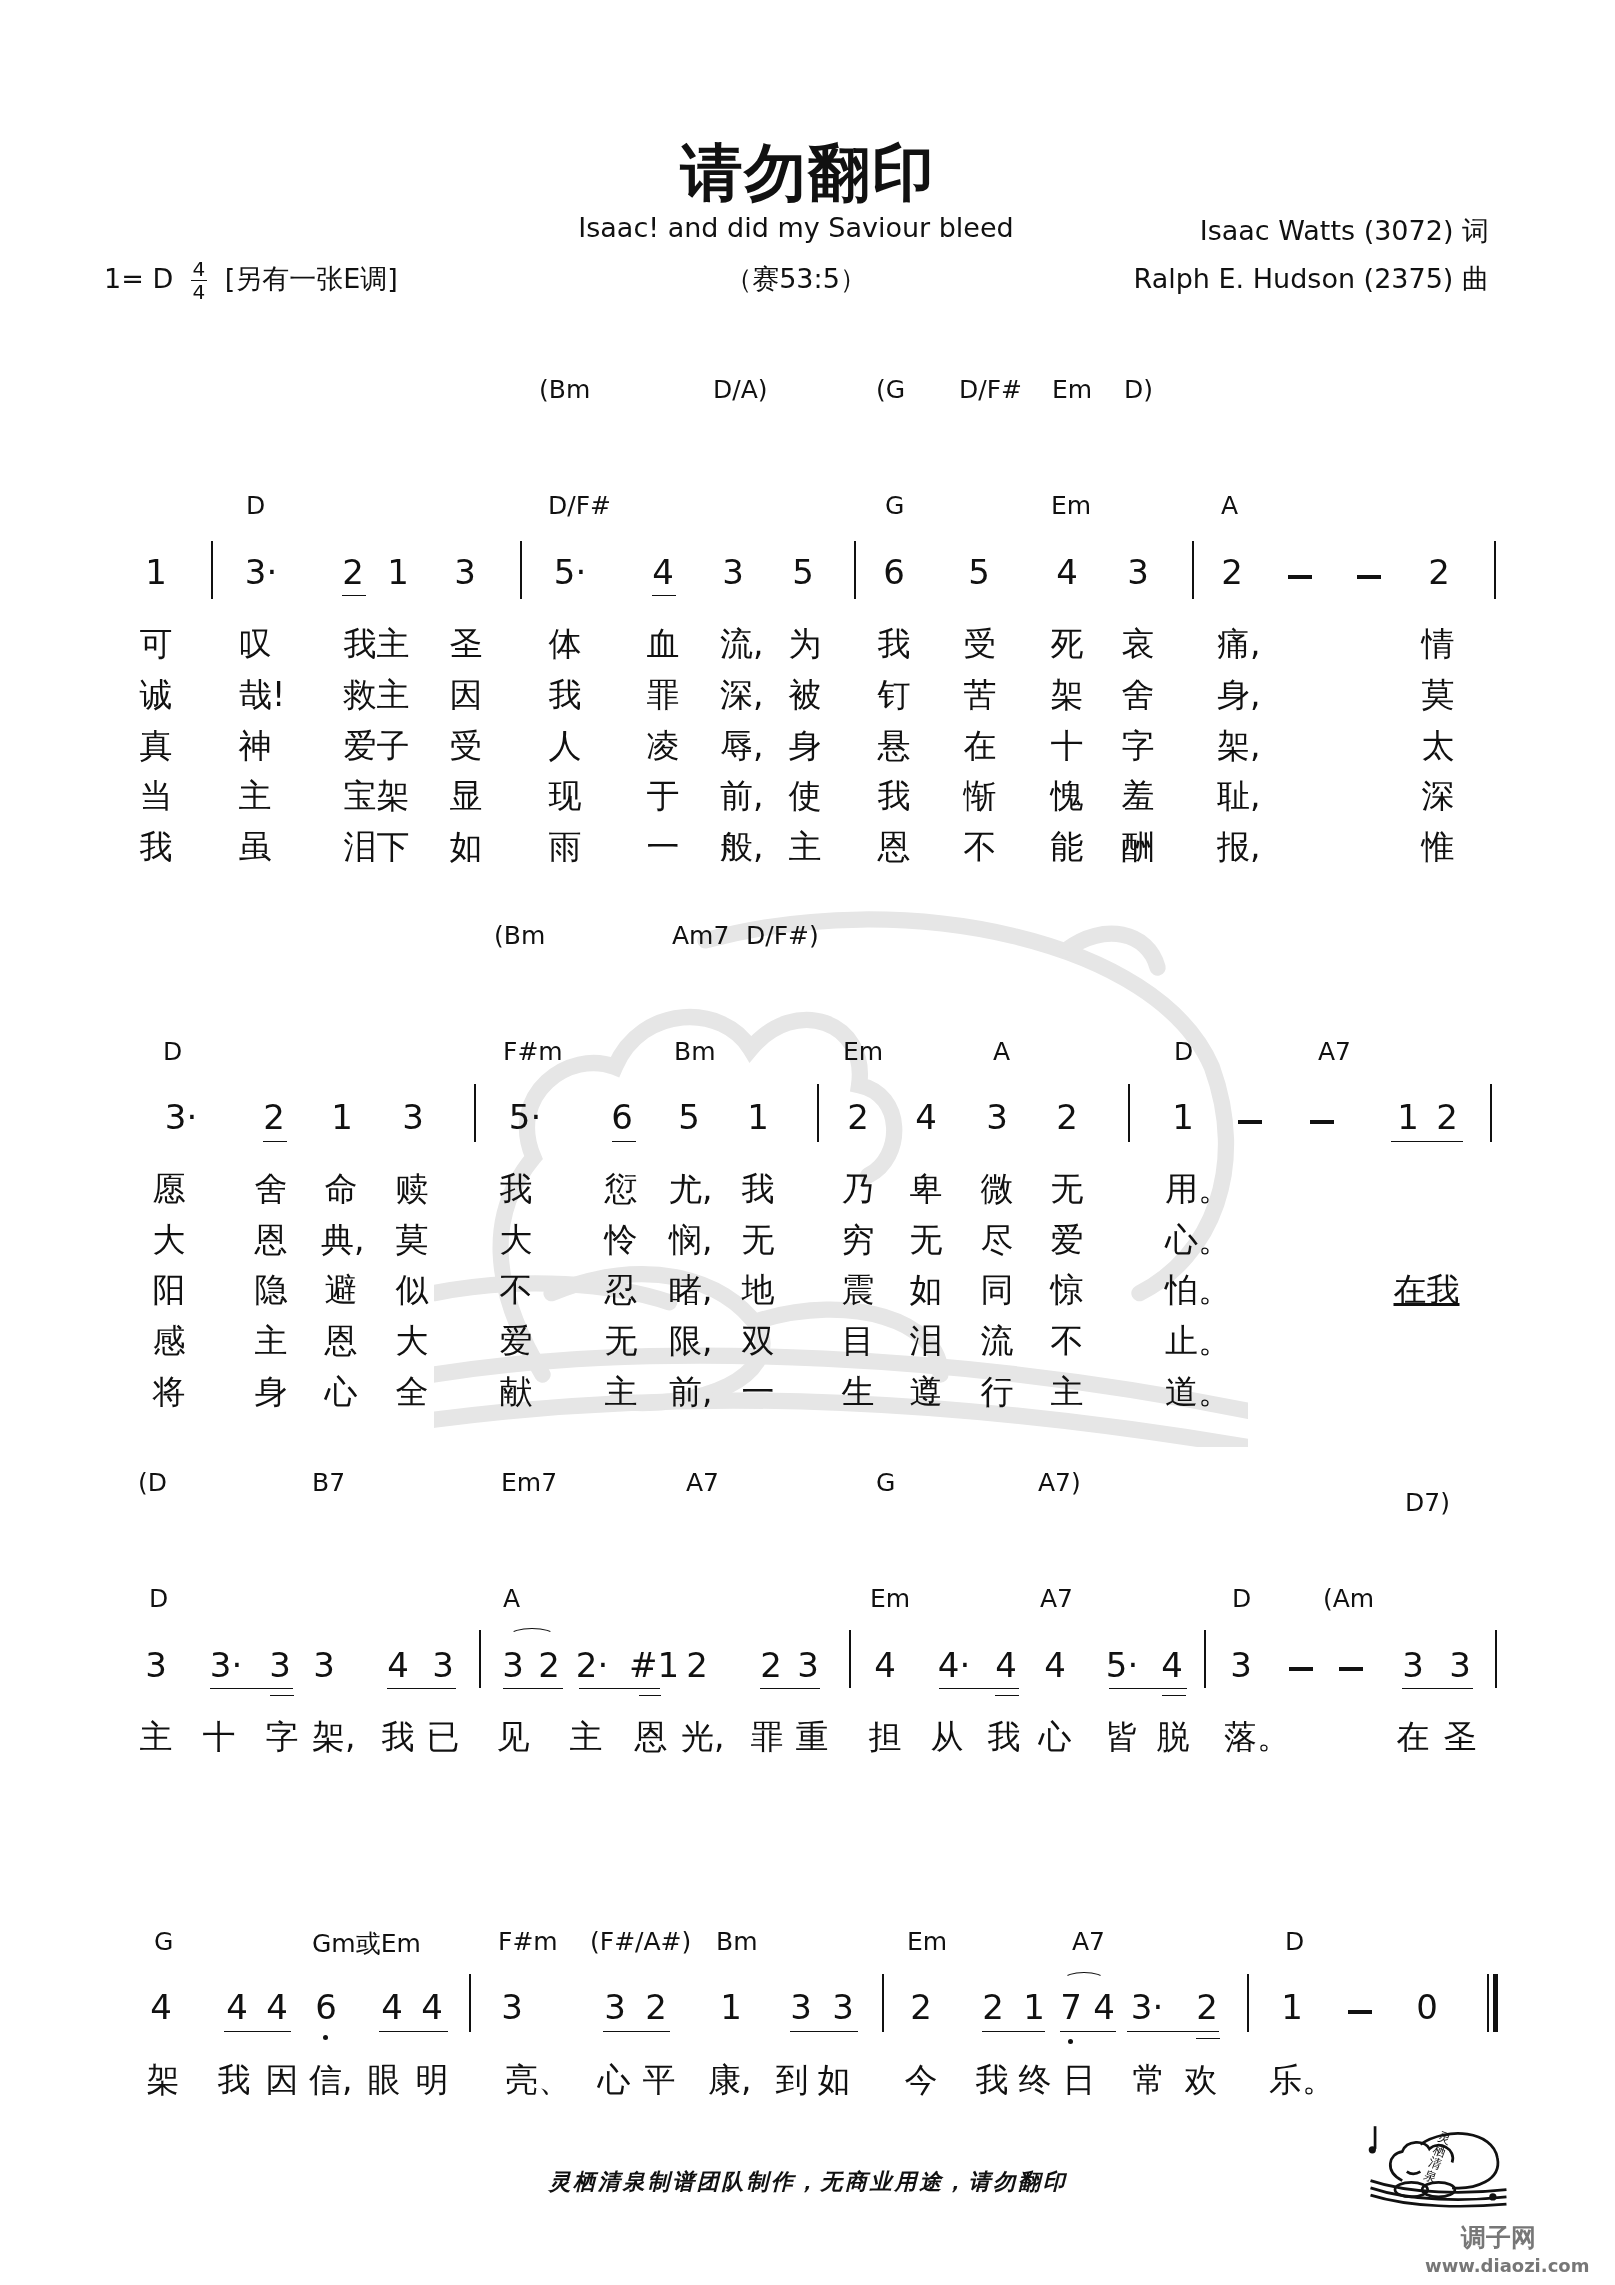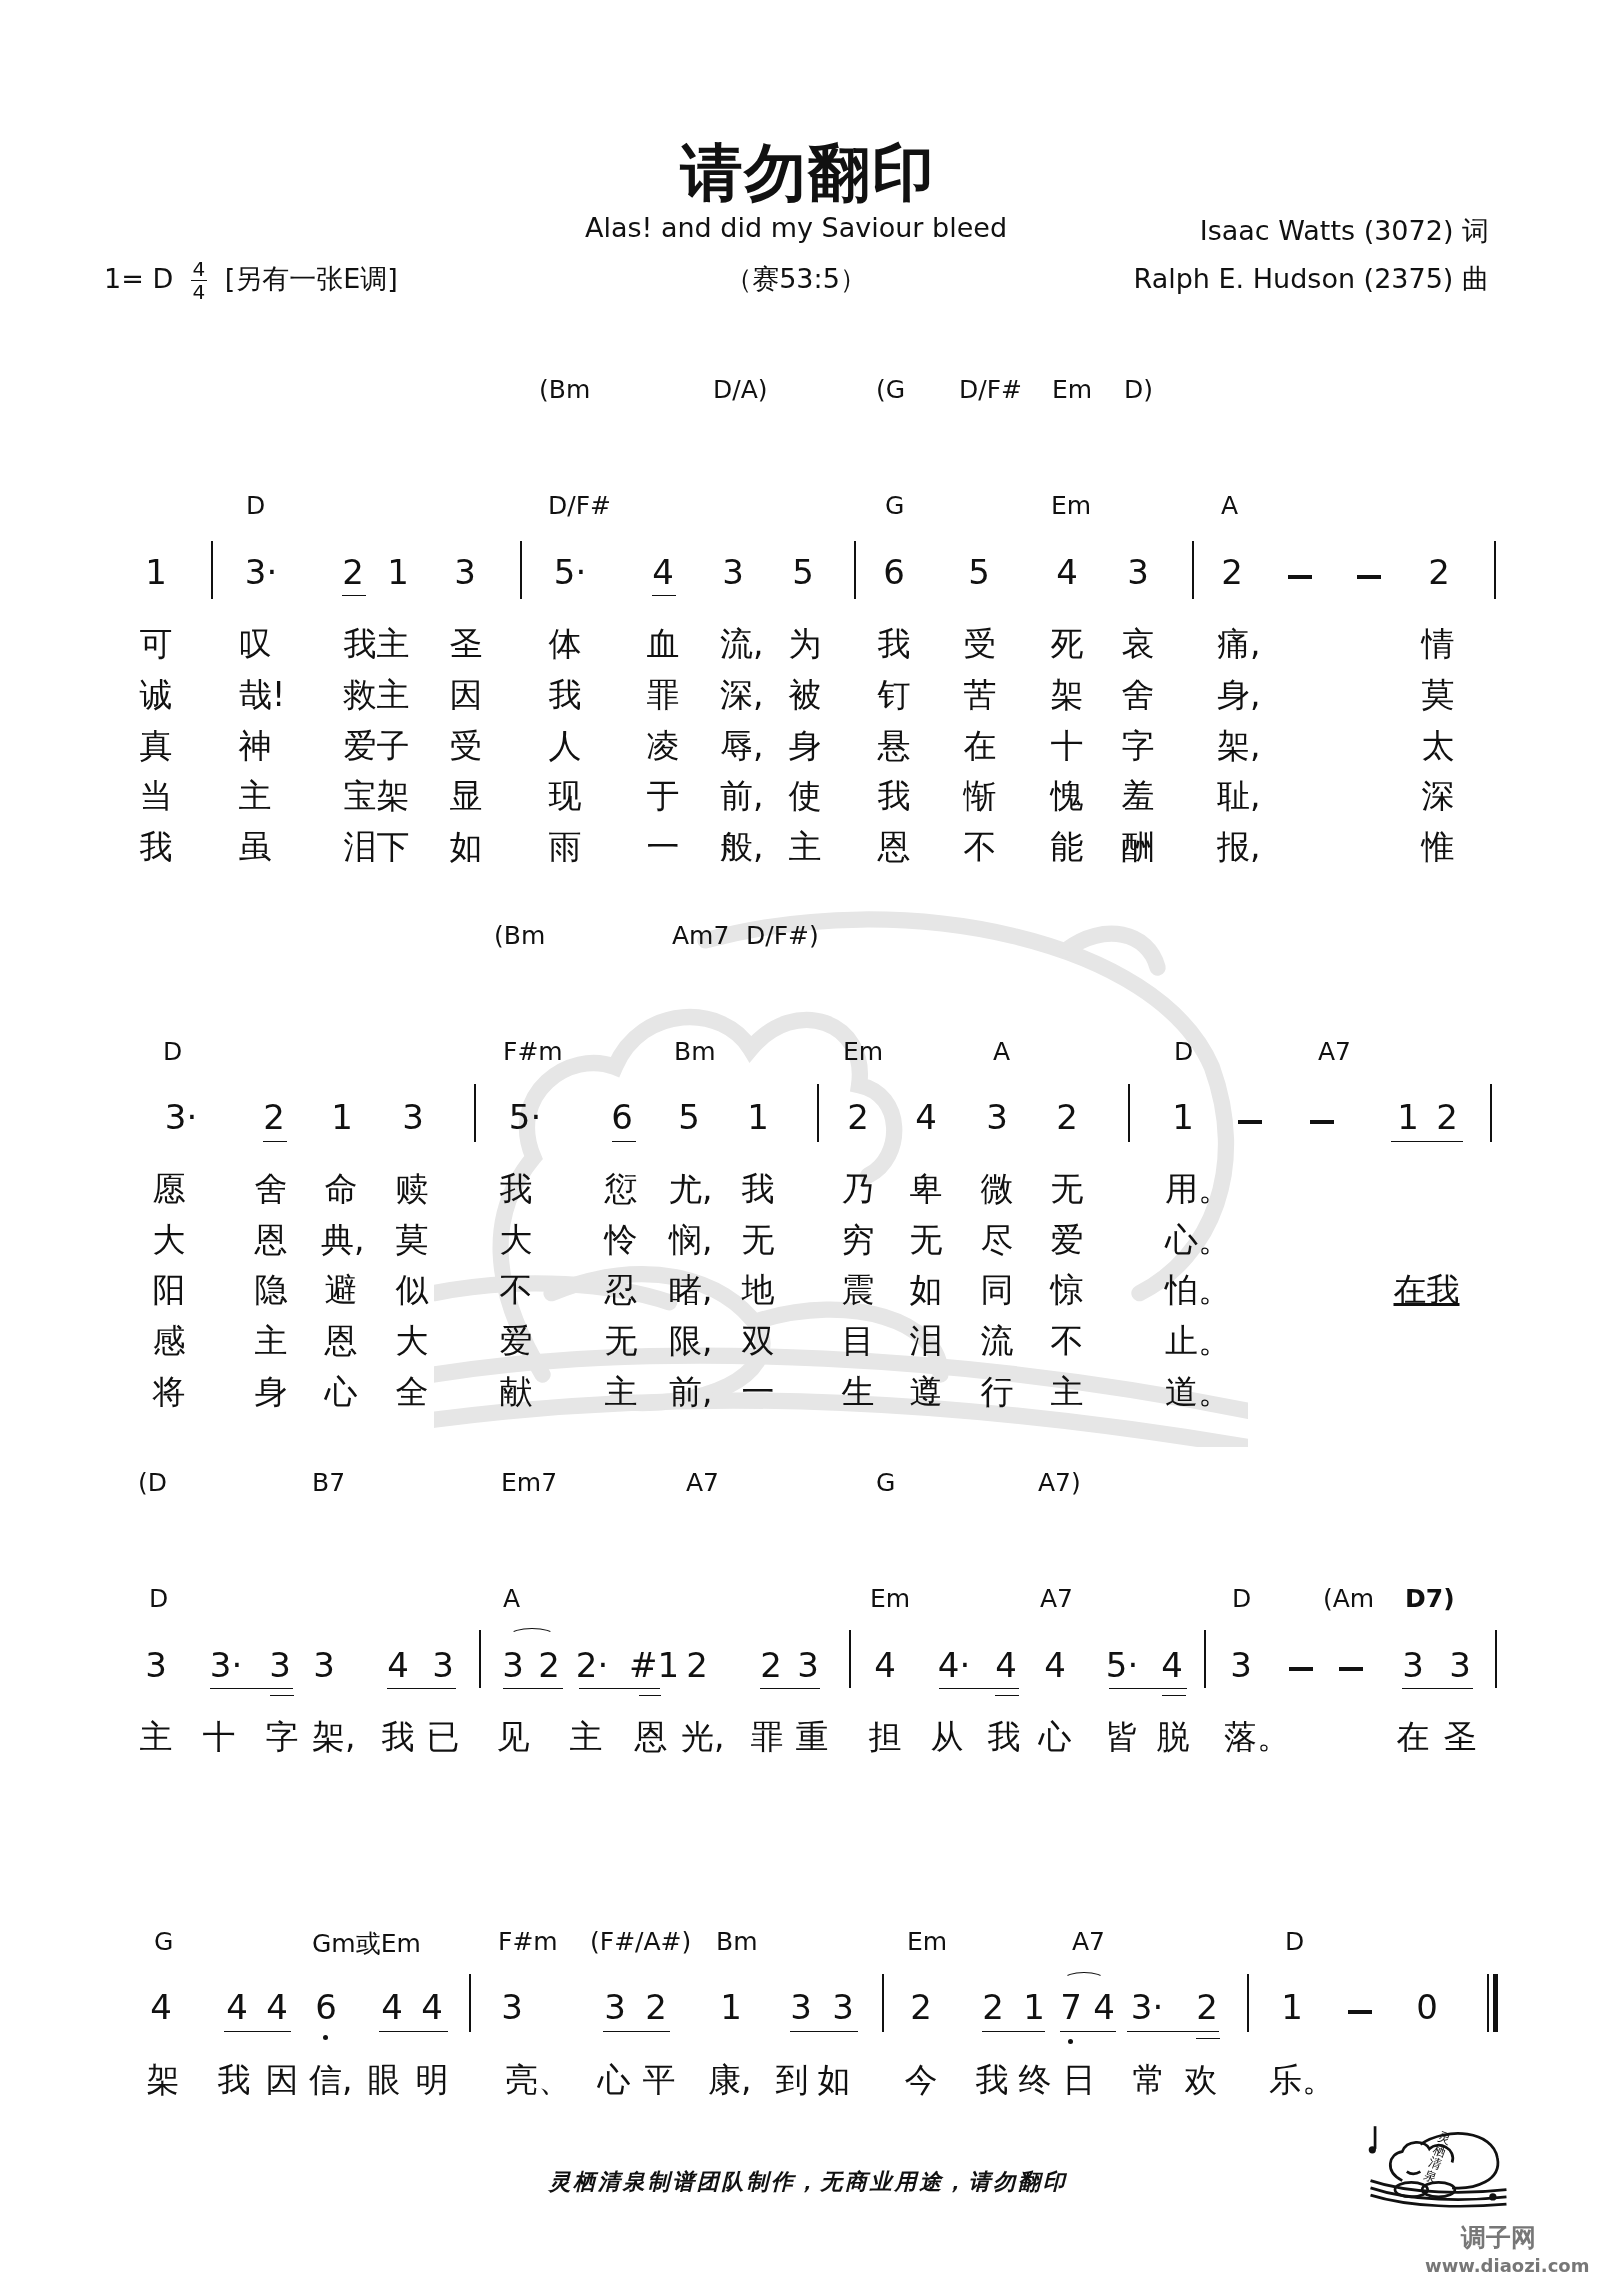--- a/index.html
+++ b/index.html
@@ -36,21 +36,21 @@
     <path d="M700 90 C 740 60, 790 70, 800 110"></path>
     <path d="M130 470 C 230 430, 320 450, 360 510 C 380 560, 300 600, 200 590"></path>
     <path d="M360 500 C 460 470, 560 500, 560 560"></path>
     <path d="M0 560 C 250 520, 600 540, 900 600"></path>
     <path d="M0 610 C 300 570, 600 590, 900 640"></path>
     <path d="M0 470 C 100 450, 200 460, 260 480"></path>
   </g>
 </svg>
 
 <div class="abs title">请勿翻印</div>
-<div class="abs subtitle">Alas! and did my Saviour bleed</div>
+<div class="abs subtitle">Isaac! and did my Saviour bleed</div>
 <div class="abs ref">（赛53:5）</div>
 <div class="abs author" style="top:213px;">Isaac Watts (3072) 词</div>
 <div class="abs author" style="top:261px;">Ralph E. Hudson (2375) 曲</div>
 <div class="abs key">
   <span>1=  D</span>
   <span class="frac">
     <span>4</span>
     <span class="bar" style="position:static;height:0;width:16.3px;border-top:1.8px solid #111;background:none;"></span>
     <span>4</span>
   </span>
@@ -302,21 +302,21 @@
   <span class="abs chord" style="left:686px;top:1468px;">A7</span>
   <span class="abs chord" style="left:876px;top:1468px;">G</span>
   <span class="abs chord" style="left:1038px;top:1468px;">A7)</span>
 
   <span class="abs chord" style="left:149px;top:1584px;">D</span>
   <span class="abs chord" style="left:503px;top:1584px;">A</span>
   <span class="abs chord" style="left:870px;top:1584px;">Em</span>
   <span class="abs chord" style="left:1040px;top:1584px;">A7</span>
   <span class="abs chord" style="left:1232px;top:1584px;">D</span>
   <span class="abs chord" style="left:1323px;top:1584px;">(Am</span>
-  <span class="abs chord" style="left:1405px;top:1584px;font-weight:bold;">D7)</span>
+  <span class="abs chord" style="left:1405px;top:1488px;">D7)</span>
 
   <span class="abs note" style="left:156px;top:1645px;">3</span>
   <span class="abs note" style="left:226px;top:1645px;">3·</span>
   <span class="abs note" style="left:280px;top:1645px;">3</span>
   <div class="uline" style="left:210px;top:1688px;width:83px;"></div>
   <div class="uline" style="left:270px;top:1695px;width:23.5px;"></div>
   <span class="abs note" style="left:324px;top:1645px;">3</span>
   <span class="abs note" style="left:398px;top:1645px;">4</span>
   <span class="abs note" style="left:443px;top:1645px;">3</span>
   <div class="uline" style="left:387px;top:1688px;width:69px;"></div>

